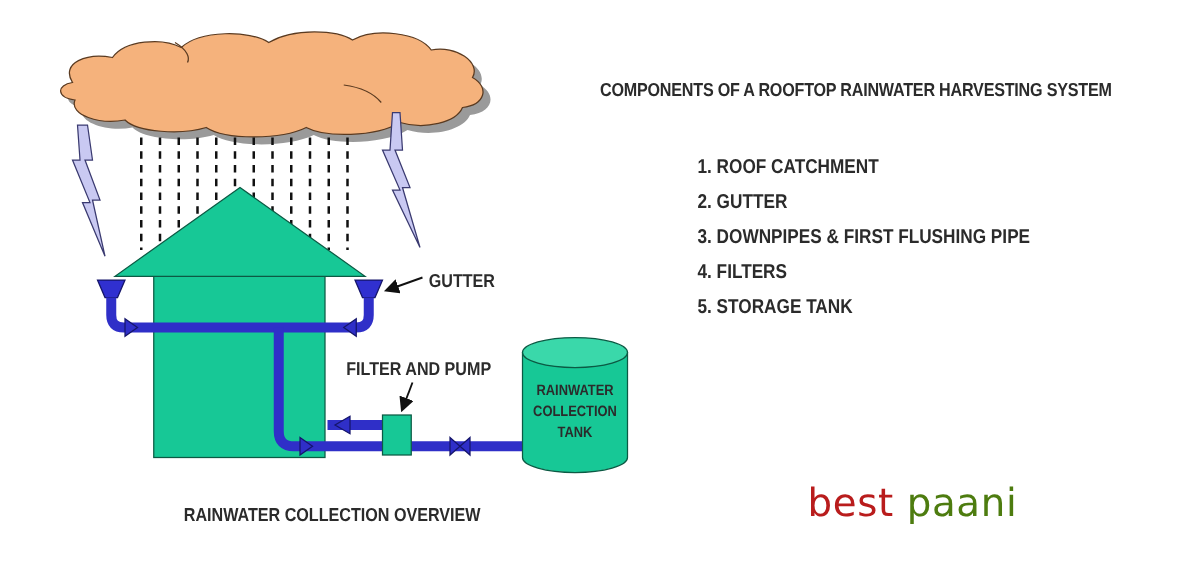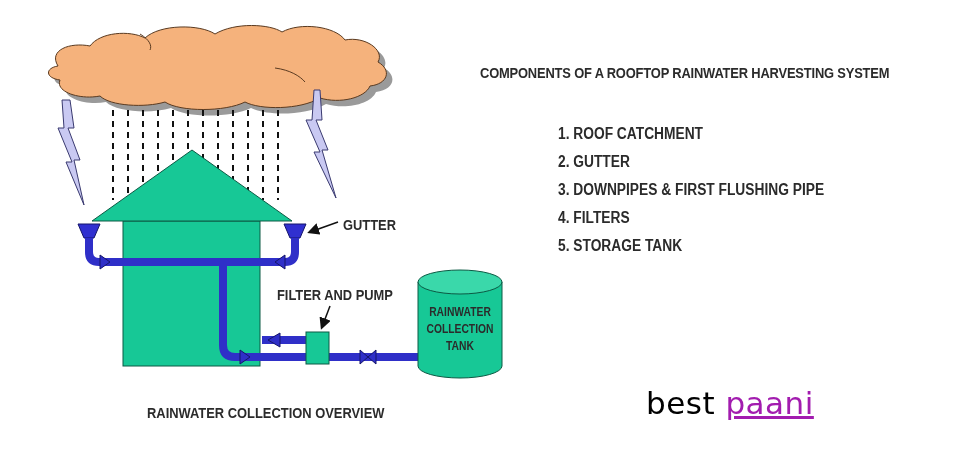--- a/index.html
+++ b/index.html
@@ -3,22 +3,22 @@
 <meta charset="utf-8">
 <style>
   html, body { margin: 0; padding: 0; background: #ffffff; }
   body { width: 960px; height: 465px; position: relative; overflow: hidden; font-family: "Liberation Sans", sans-serif; }
   svg { position: absolute; left: 0; top: 0; }
   .cond { font-family: "Liberation Sans", sans-serif; font-weight: bold; fill: #2b2b2b; }
   .heading { position: absolute; left: 480px; top: 64px; font-family: "Liberation Sans", sans-serif; font-weight: bold; font-size: 15px; color: #2b2b2b; letter-spacing: -0.2px; transform: scaleX(0.86); transform-origin: left top; white-space: nowrap; }
   .list { position: absolute; left: 558px; top: 120px; margin: 0; padding: 0; list-style: none; transform: scaleX(0.86); transform-origin: left top; }
   .list li { font-family: "Liberation Sans", sans-serif; font-weight: bold; font-size: 16px; line-height: 28px; color: #2b2b2b; white-space: nowrap; }
   .brand { position: absolute; left: 646px; top: 385px; font-family: "DejaVu Sans", sans-serif; font-size: 31px; letter-spacing: 0.5px; white-space: nowrap; }
-  .brand .b1 { color: #000000; }
-  .brand .b2 { color: #a21caf; text-decoration: underline; }
+  .brand .b1 { color: #b91c1c; }
+  .brand .b2 { color: #4d7c0f; }
   .caption { position: absolute; left: 147px; top: 404px; font-family: "Liberation Sans", sans-serif; font-weight: bold; font-size: 15px; color: #2b2b2b; transform: scaleX(0.86); transform-origin: left top; white-space: nowrap; }
 </style>
 </head>
 <body>
 
 <svg width="960" height="465" viewBox="0 0 960 465">
   <defs>
     <marker id="arrowHead" markerWidth="8" markerHeight="8" refX="6" refY="4" orient="auto">
       <path d="M0,0 L8,4 L0,8 Z" fill="#111"></path>
     </marker>

